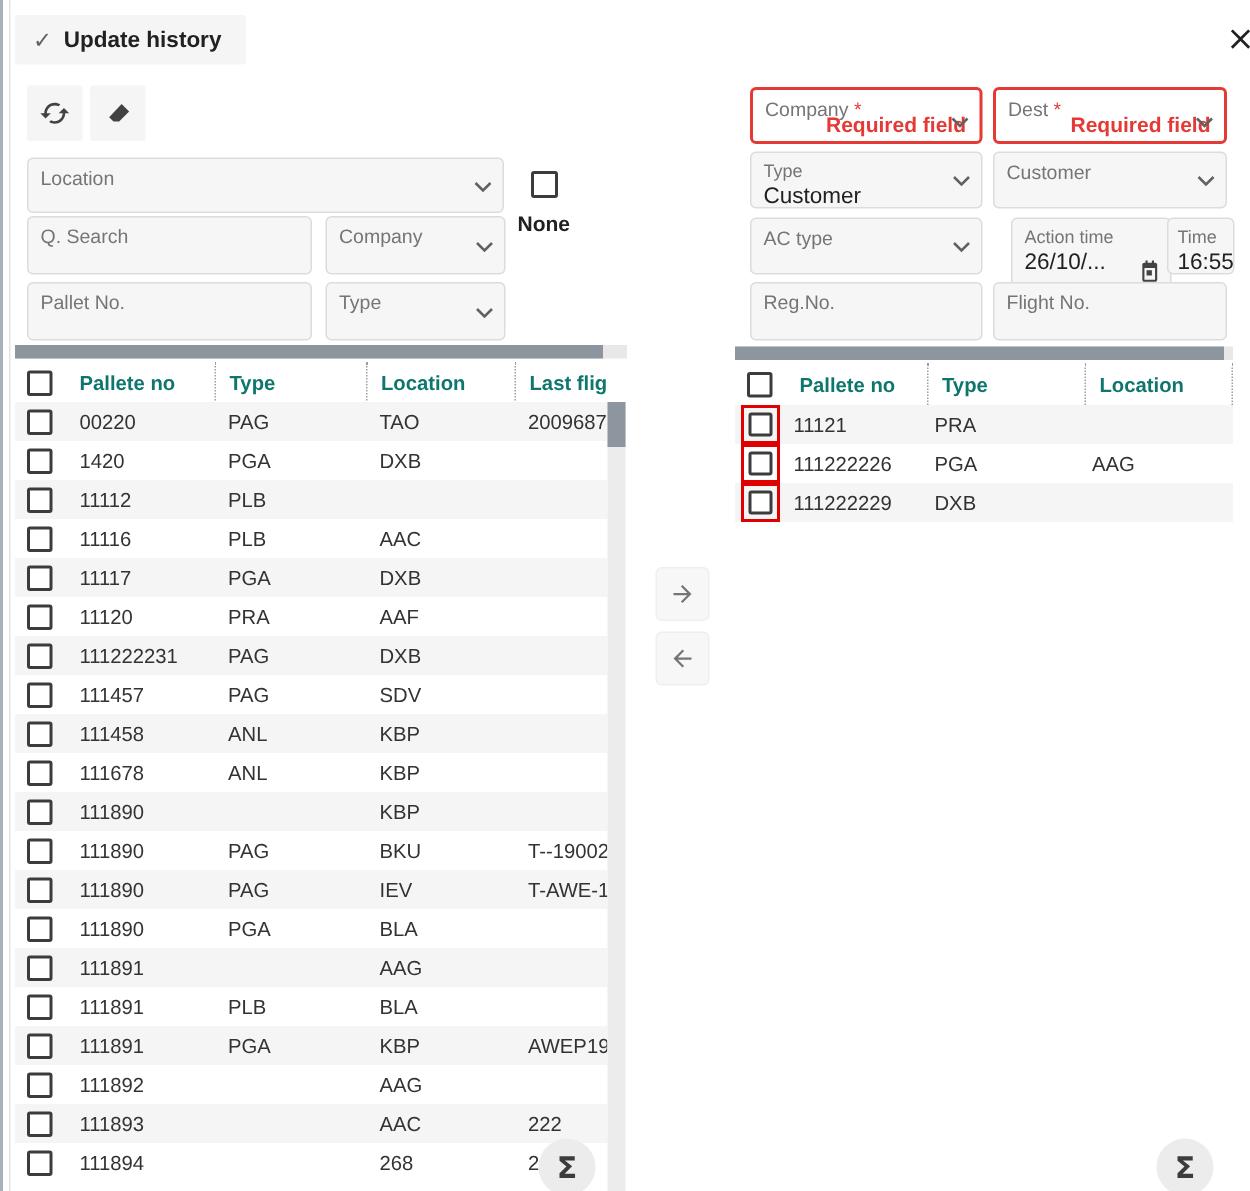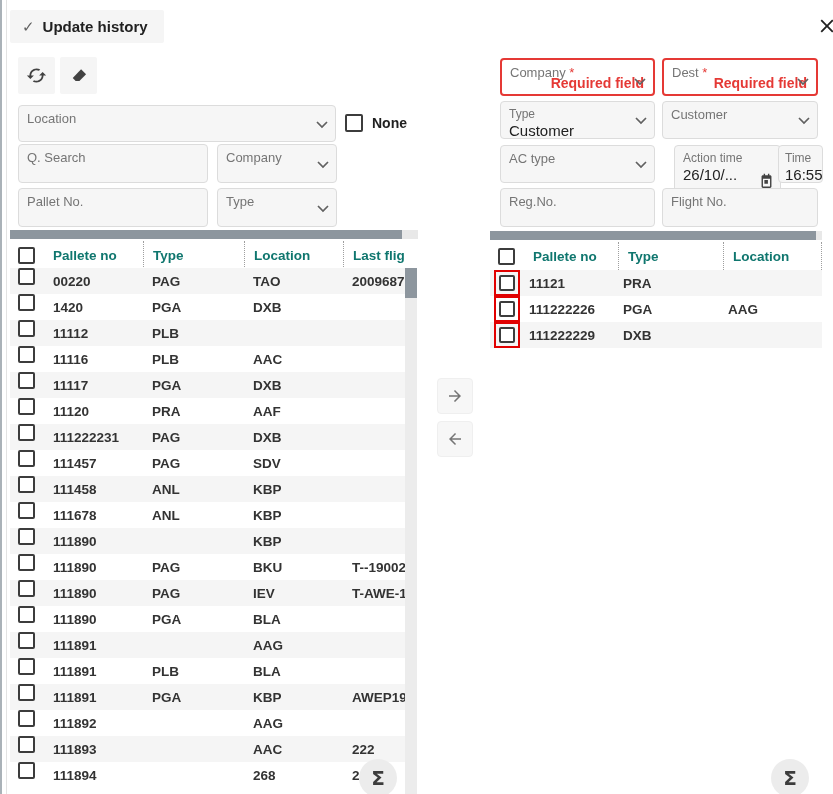--- a/index.html
+++ b/index.html
@@ -31,21 +31,21 @@
   .field .fvalue { font-size:15px; color:#212121; line-height:17px; white-space:nowrap; }
   .chev { position:absolute; right:7px; top:50%; margin-top:-3px; }
   .chev-high { top:auto; bottom:8px; margin-top:0; }
 
   #f-location { left:18px; top:105px; width:318px; height:37px; }
   #f-qsearch  { left:18px; top:144px; width:190px; height:39px; }
   #f-company  { left:217px; top:144px; width:120px; height:39px; }
   #f-pallet   { left:18px; top:188px; width:190px; height:39px; }
   #f-type     { left:217px; top:188px; width:120px; height:39px; }
 
-  .none-box { left:345px; top:114px; display:flex; align-items:center; gap:9px; }
+  .none-box { left:345px; top:114px; display:flex; align-items:center; gap:9px;flex-direction:column; }
   .cbx { width:18px; height:18px; border:2px solid #3c3c3c; border-radius:2px; background:#fff;
     display:inline-block; flex:none; cursor:pointer; }
   .none-label { font-size:14px; font-weight:bold; color:#212121; }
 
   
   .req-field { background:#fff; border:2px solid #e53935; }
   .req-field .star { color:#e53935; }
   .req-error { position:absolute; right:9px; bottom:3px; color:#e53935; font-weight:bold;
     font-size:14px; }
   #f-origin { left:500px; top:58px; width:155px; height:38px; }
@@ -81,22 +81,22 @@
   .cbcell .cbx { width:17px; height:17px; }
   .lc0 { width:99px; flex:none; } .lc1 { width:101px; flex:none; }
   .lc2 { width:99px; flex:none; } .lc3 { flex:1; }
   .rc0 { width:94px; flex:none; } .rc1 { width:105px; flex:none; } .rc2 { flex:1; }
   #r-thead::after { content:""; position:absolute; right:0; top:0; height:100%;
     border-left:1px dotted #9e9e9e; }
 
   .tbody { position:absolute; overflow:hidden; }
   #l-tbody { left:10px; top:268px; width:395px; height:526px; }
   #r-tbody { left:490px; top:270px; width:332px; }
-  .trow { display:flex; align-items:flex-start; height:26px; font-size:13.5px; color:#333;
-    background:#fff;font-weight:bold; }
+  .trow { display:flex; align-items:center; height:26px; font-size:13.5px; color:#333;
+    background:#fff; }
   .trow.stripe { background:#f5f5f5; }
   .tcell { height:100%; display:flex; align-items:center; padding-left:9px; overflow:hidden;
     white-space:nowrap; }
   .red-wrap { width:26px; height:26px; border:2px solid #e10000; display:flex;
     align-items:center; justify-content:center; flex:none; margin-left:4px; }
   .red-wrap .cbx { width:16px; height:16px; }
 
   .vbar { left:405px; top:268px; width:12px; height:526px; background:#ececec; position:absolute; }
   .vthumb { width:100%; height:30px; background:#8d969e; }
 

